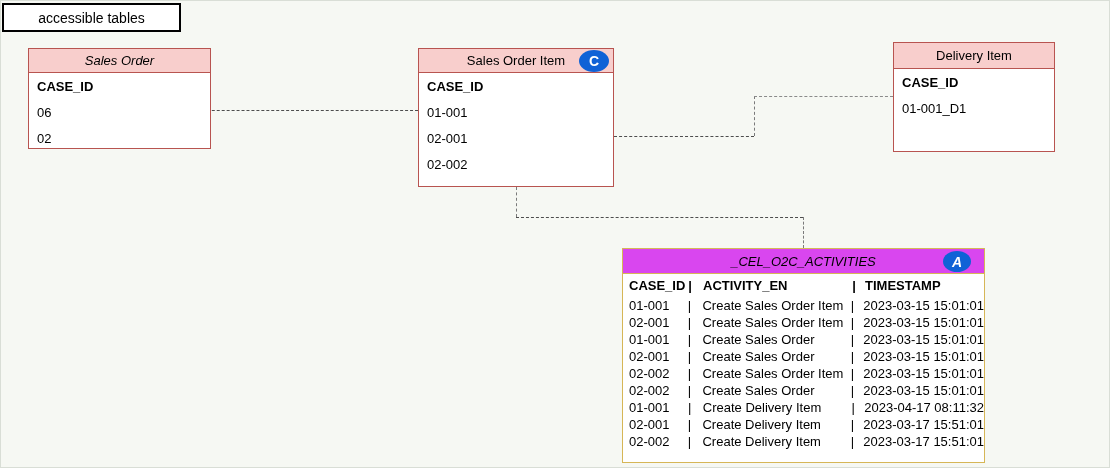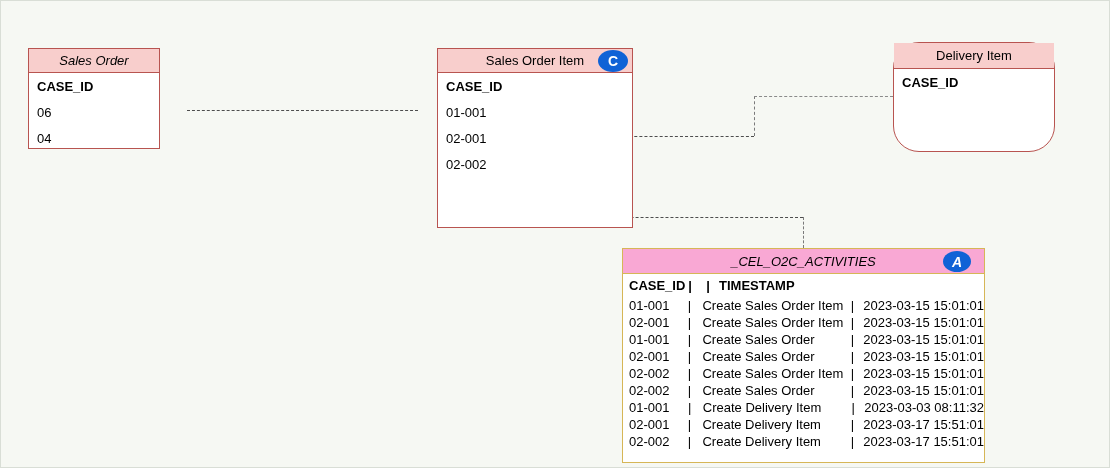--- a/index.html
+++ b/index.html
@@ -71,21 +71,21 @@
   .activities {
     position: absolute;
     left: 621px; top: 247px;
     width: 363px; height: 215px;
     background: #ffffff;
     border: 1px solid #d6b656;
   }
   .activities-header {
     position: relative;
     height: 25px;
-    background: #f9a8d4;
+    background: #d946ef;
     border-bottom: 1px solid #d6b656;
     display: flex; align-items: center; justify-content: center;
     font-size: 13px;
     font-style: italic;
     white-space: nowrap;
   }
   .act-colhead {
     display: flex; align-items: center;
     height: 23px;
     font-weight: bold;
@@ -107,51 +107,54 @@
   
   .conn-h { position: absolute; height: 0; border-top: 1px dashed #4d4d4d; }
   .conn-v { position: absolute; width: 0; border-left: 1px dashed #7a7a7a; }
   .conn-light { border-top-color: #8a8a8a; }
 </style>
 </head>
 <body>
 
 <div class="canvas">
 
+  <div class="legend-box">
+    <span>accessible tables</span>
+  </div>
 
   <div class="conn-h" style="left:186px; top:109px; width:231px;"></div>
 
   <div class="conn-h" style="left:613px; top:135px; width:140px;"></div>
   <div class="conn-v" style="left:753px; top:95px; height:40px;"></div>
   <div class="conn-h conn-light" style="left:753px; top:95px; width:139px;"></div>
 
   <div class="conn-v" style="left:515px; top:186px; height:30px;"></div>
   <div class="conn-h" style="left:515px; top:216px; width:287px;"></div>
   <div class="conn-v" style="left:802px; top:216px; height:31px;"></div>
 
-  <div class="entity" style="left:27px; top:47px; width:132px; height:101px;">
+  <div class="entity" style="left:27px; top:47px; width:183px; height:101px;">
     <div class="entity-header italic" style="height:24px;">
       <span>Sales Order</span>
     </div>
     <div class="entity-row key">
       <span>CASE_ID</span>
     </div>
     <div>
 
         <div class="entity-row">
           <span>06</span>
         </div>
 
         <div class="entity-row">
-          <span>04</span>
-        </div>
-      </div>
-  </div>
-
-  <div class="entity" style="left:417px; top:47px; width:196px; height:180px;margin-left:19px;">
+          <span>02</span>
+        </div>
+      </div>
+  </div>
+
+  <div class="entity" style="left:417px; top:47px; width:196px; height:139px;">
     <div class="entity-header" style="height:24px;">
       <span>Sales Order Item</span>
       <span class="badge c">C</span>
     </div>
     <div class="entity-row key">
       <span>CASE_ID</span>
     </div>
     <div>
 
         <div class="entity-row">
@@ -161,41 +164,45 @@
         <div class="entity-row">
           <span>02-001</span>
         </div>
 
         <div class="entity-row">
           <span>02-002</span>
         </div>
       </div>
   </div>
 
-  <div class="entity" style="left:892px; top:41px; width:162px; height:110px;border-radius:26px;">
+  <div class="entity" style="left:892px; top:41px; width:162px; height:110px;">
     <div class="entity-header" style="height:26px;">
       <span>Delivery Item</span>
     </div>
     <div class="entity-row key">
       <span>CASE_ID</span>
     </div>
     <div>
 
+        <div class="entity-row">
+          <span>01-001_D1</span>
+        </div>
 
       </div>
   </div>
 
   <div class="activities">
     <div class="activities-header">
       <span>_CEL_O2C_ACTIVITIES</span>
       <span class="badge a">A</span>
     </div>
     <div class="act-colhead">
       <span class="cell-case">CASE_ID</span>
       <span class="cell-sep1">|</span>
+      <span class="cell-act">ACTIVITY_EN</span>
       <span class="cell-sep2">|</span>
       <span class="cell-ts">TIMESTAMP</span>
     </div>
     <div>
 
         <div class="act-row">
           <span class="cell-case">01-001</span>
           <span class="cell-sep1">|</span>
           <span class="cell-act">Create Sales Order Item</span>
           <span class="cell-sep2">|</span>
@@ -240,21 +247,21 @@
           <span class="cell-act">Create Sales Order</span>
           <span class="cell-sep2">|</span>
           <span class="cell-ts">2023-03-15 15:01:01</span>
         </div>
 
         <div class="act-row">
           <span class="cell-case">01-001</span>
           <span class="cell-sep1">|</span>
           <span class="cell-act">Create Delivery Item</span>
           <span class="cell-sep2">|</span>
-          <span class="cell-ts">2023-03-03 08:11:32</span>
+          <span class="cell-ts">2023-04-17 08:11:32</span>
         </div>
 
         <div class="act-row">
           <span class="cell-case">02-001</span>
           <span class="cell-sep1">|</span>
           <span class="cell-act">Create Delivery Item</span>
           <span class="cell-sep2">|</span>
           <span class="cell-ts">2023-03-17 15:51:01</span>
         </div>
 

